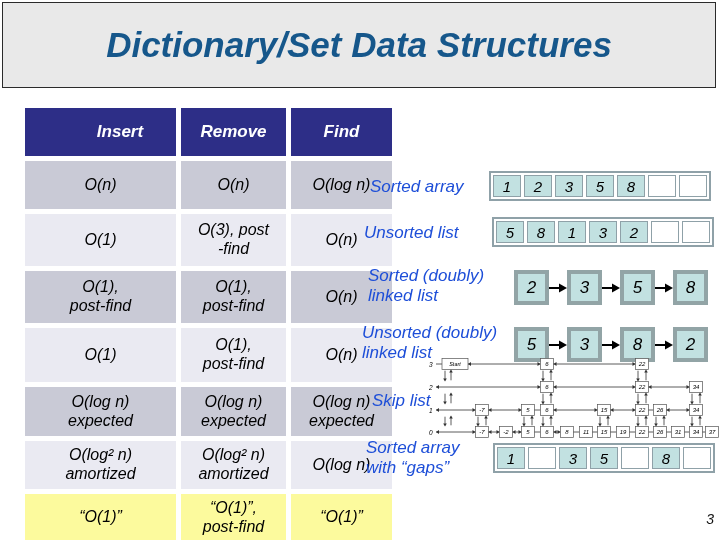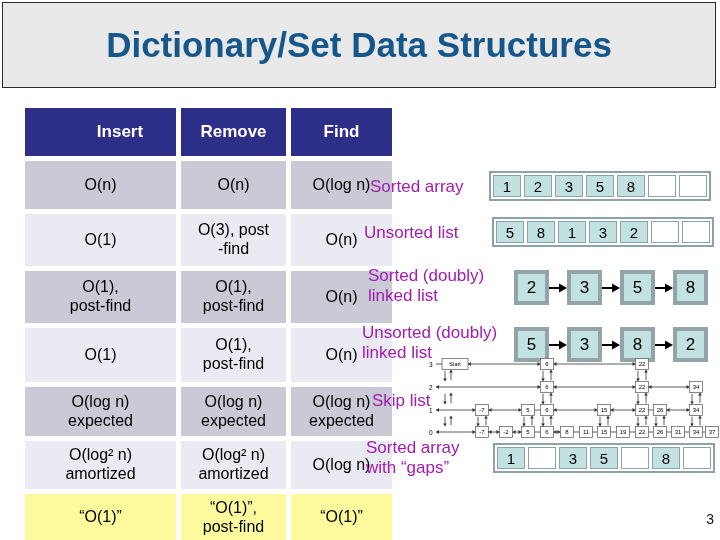--- a/index.html
+++ b/index.html
@@ -1,32 +1,32 @@
 <!DOCTYPE html>
 <html style="--title-bg: #E9E9E9; --title-color: #16578B; --header-bg: #2D2E87; --row-gray: #C9CAD6; --row-light: #EAEAF2; --row-yellow: #FCFA9D; --teal: #C2E1E1; --border-gray: #8FA1A8;"><head>
 <meta charset="utf-8">
 <style>
   html,body{margin:0;padding:0;background:#fff;}
   .slide{position:relative;width:720px;height:540px;overflow:hidden;background:#fff;
-         font-family:"Liberation Sans", sans-serif;}
+         font-family:"Liberation Sans", sans-serif;font-style:italic;}
   .title-bar{position:absolute;left:2px;top:2px;width:712px;height:84px;
              background:var(--title-bg,#E9E9E9);border:1px solid #2b2b2b;
              display:flex;align-items:center;justify-content:center;}
   .title-bar h1{margin:0;font-size:35px;font-weight:bold;color:var(--title-color,#16578B);}
 
   table.complexity{position:absolute;left:20px;top:103px;border-collapse:separate;border-spacing:5px;}
   table.complexity th{background:var(--header-bg,#2D2E87);color:#fff;font-size:17px;font-weight:bold;
                       height:46px;text-align:center;vertical-align:middle;}
   table.complexity td{font-size:16px;text-align:center;vertical-align:middle;color:#000000;
                       white-space:pre-line;line-height:1.18;}
   tr.gray td{background:var(--row-gray,#C9CAD6);}
   tr.light td{background:var(--row-light,#EAEAF2);}
   tr.yellow td{background:var(--row-yellow,#FCFA9D);}
 
-  .struct-label{position:absolute;font-size:17px;color:#a21caf;white-space:pre-line;line-height:1.15;}
+  .struct-label{position:absolute;font-size:17px;color:#1d4ed8;white-space:pre-line;line-height:1.15;}
   .hash-note{position:absolute;left:372px;top:497px;font-size:18px;color:#000;}
   .page-number{position:absolute;left:690px;top:511px;width:24px;text-align:right;font-size:14px;color:#111;}
 
   .array-box{position:absolute;display:flex;gap:3px;padding:2px;background:#fff;
              border:2px solid var(--border-gray,#8FA1A8);}
   .array-cell{width:26px;height:20px;border:1px solid var(--border-gray,#8FA1A8);
               background:var(--teal,#C2E1E1);display:flex;align-items:center;justify-content:center;
               font-size:15px;color:#000;}
   .array-cell.empty{background:#fff;}
 

